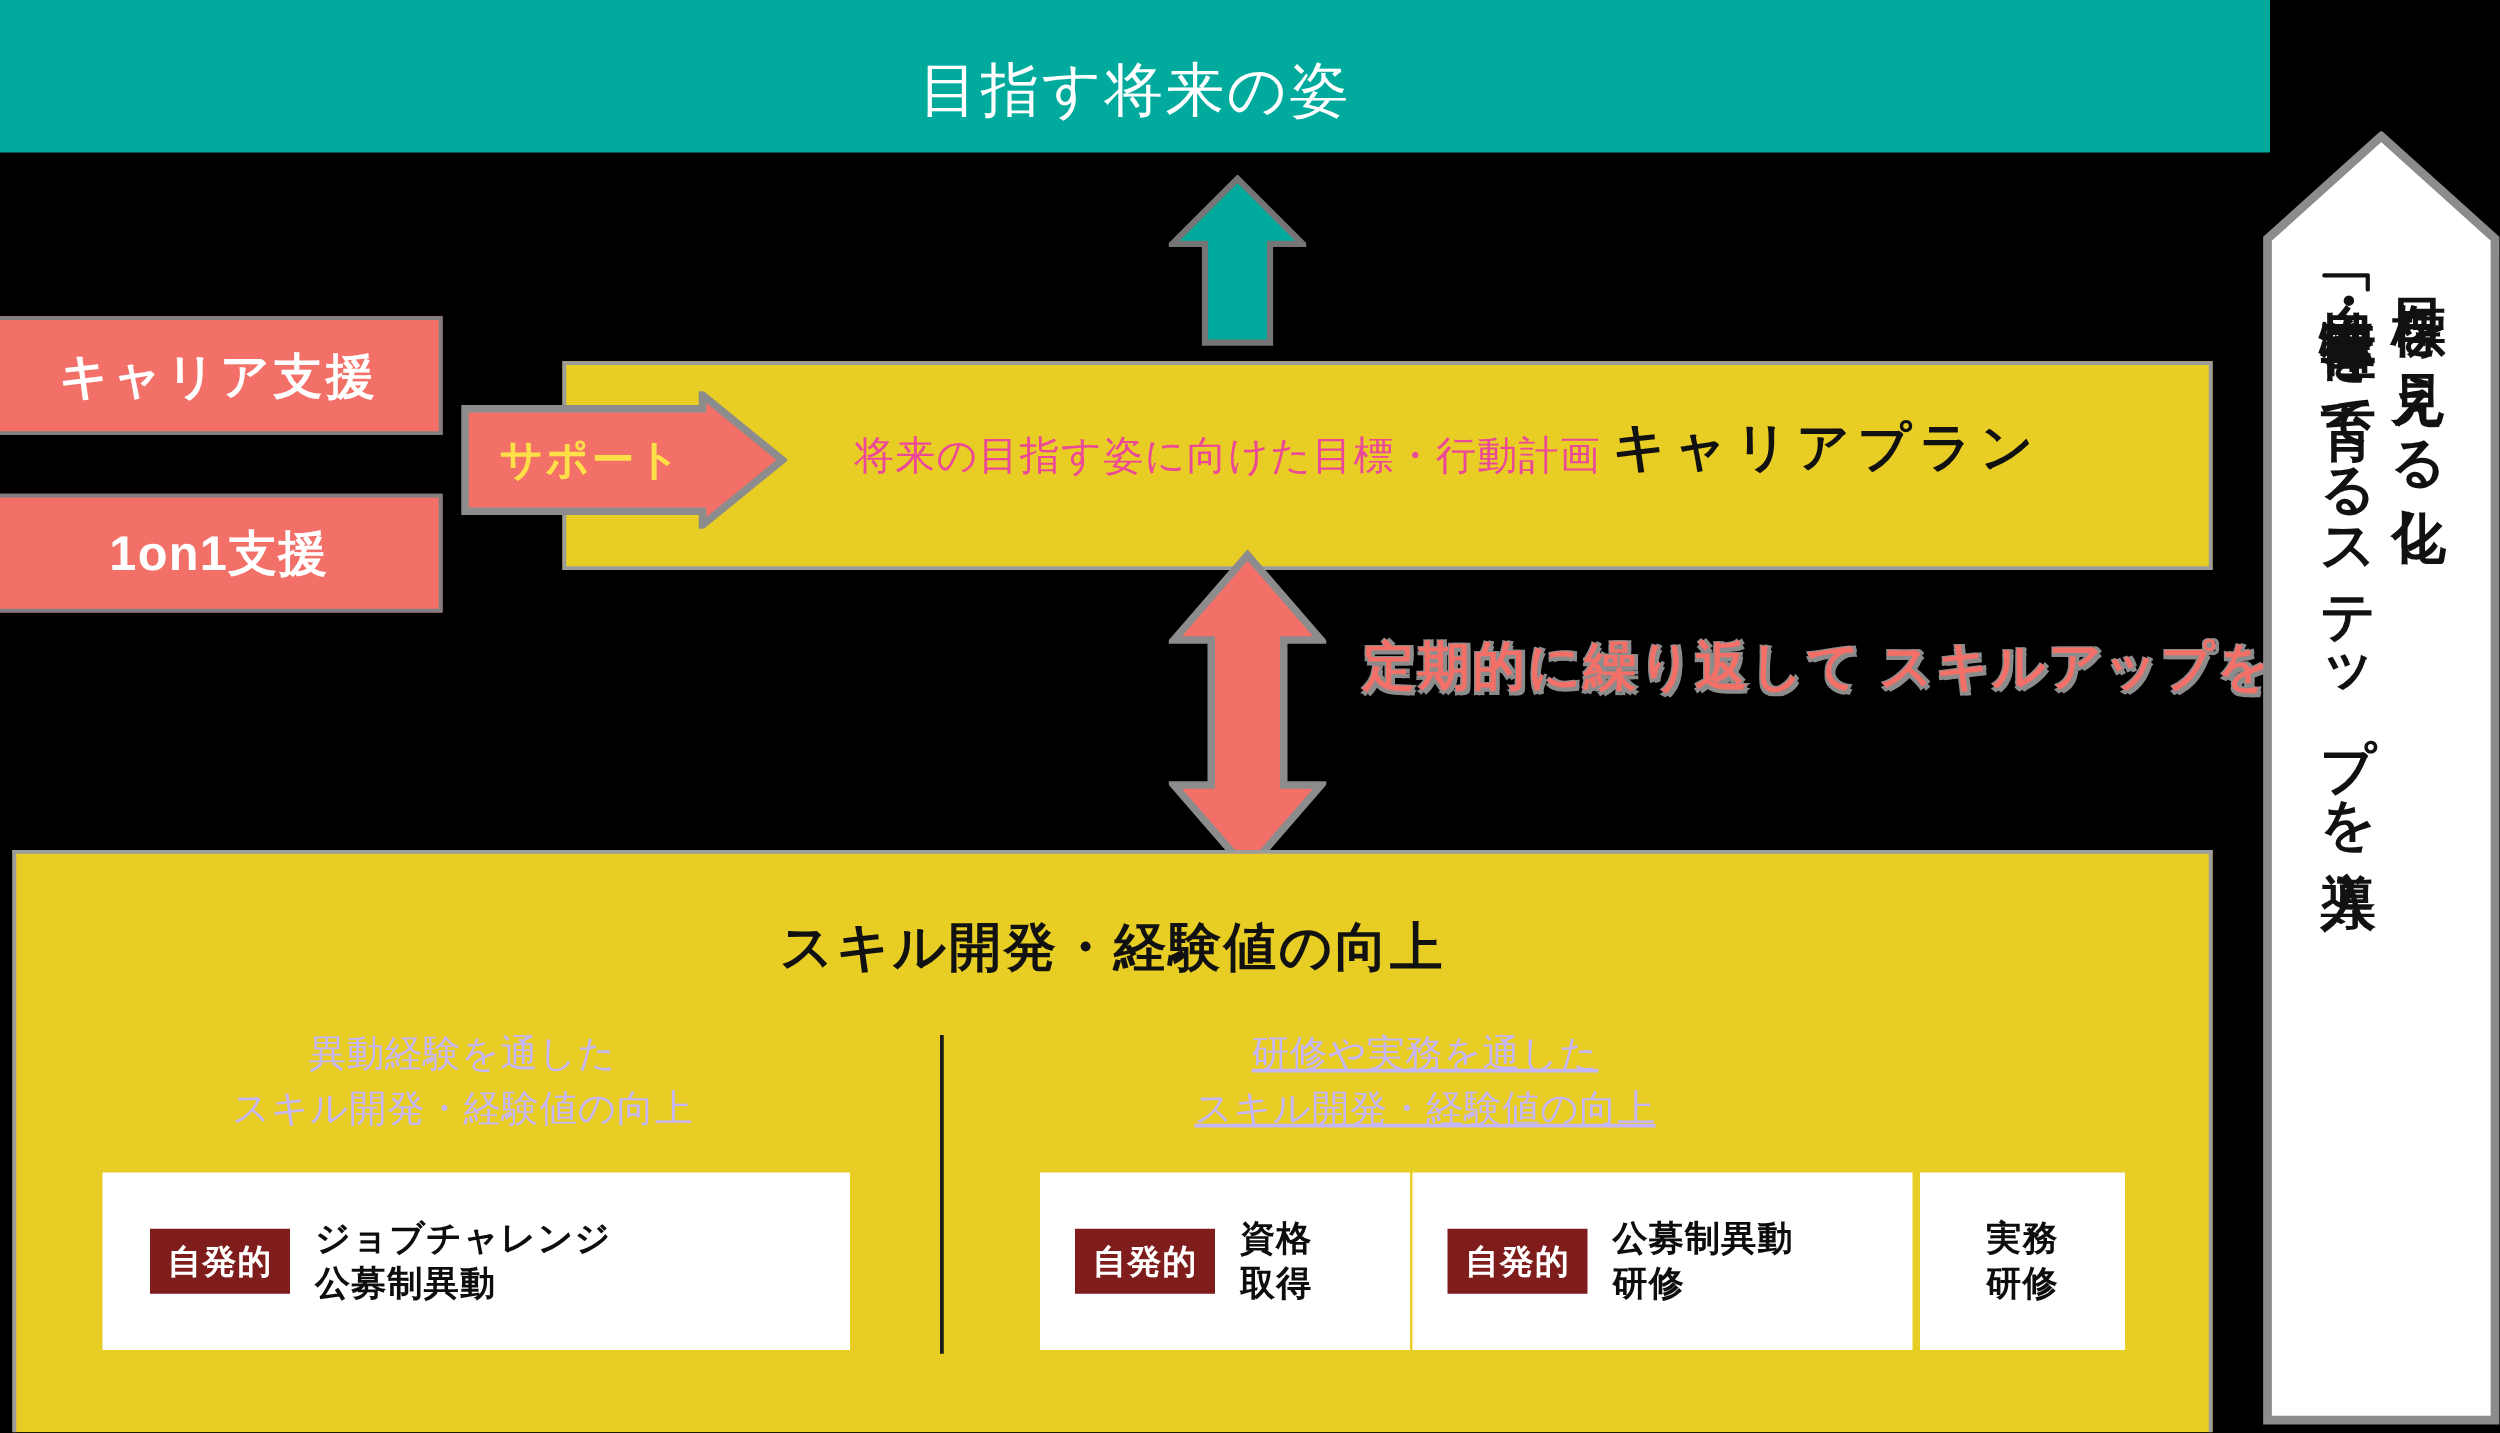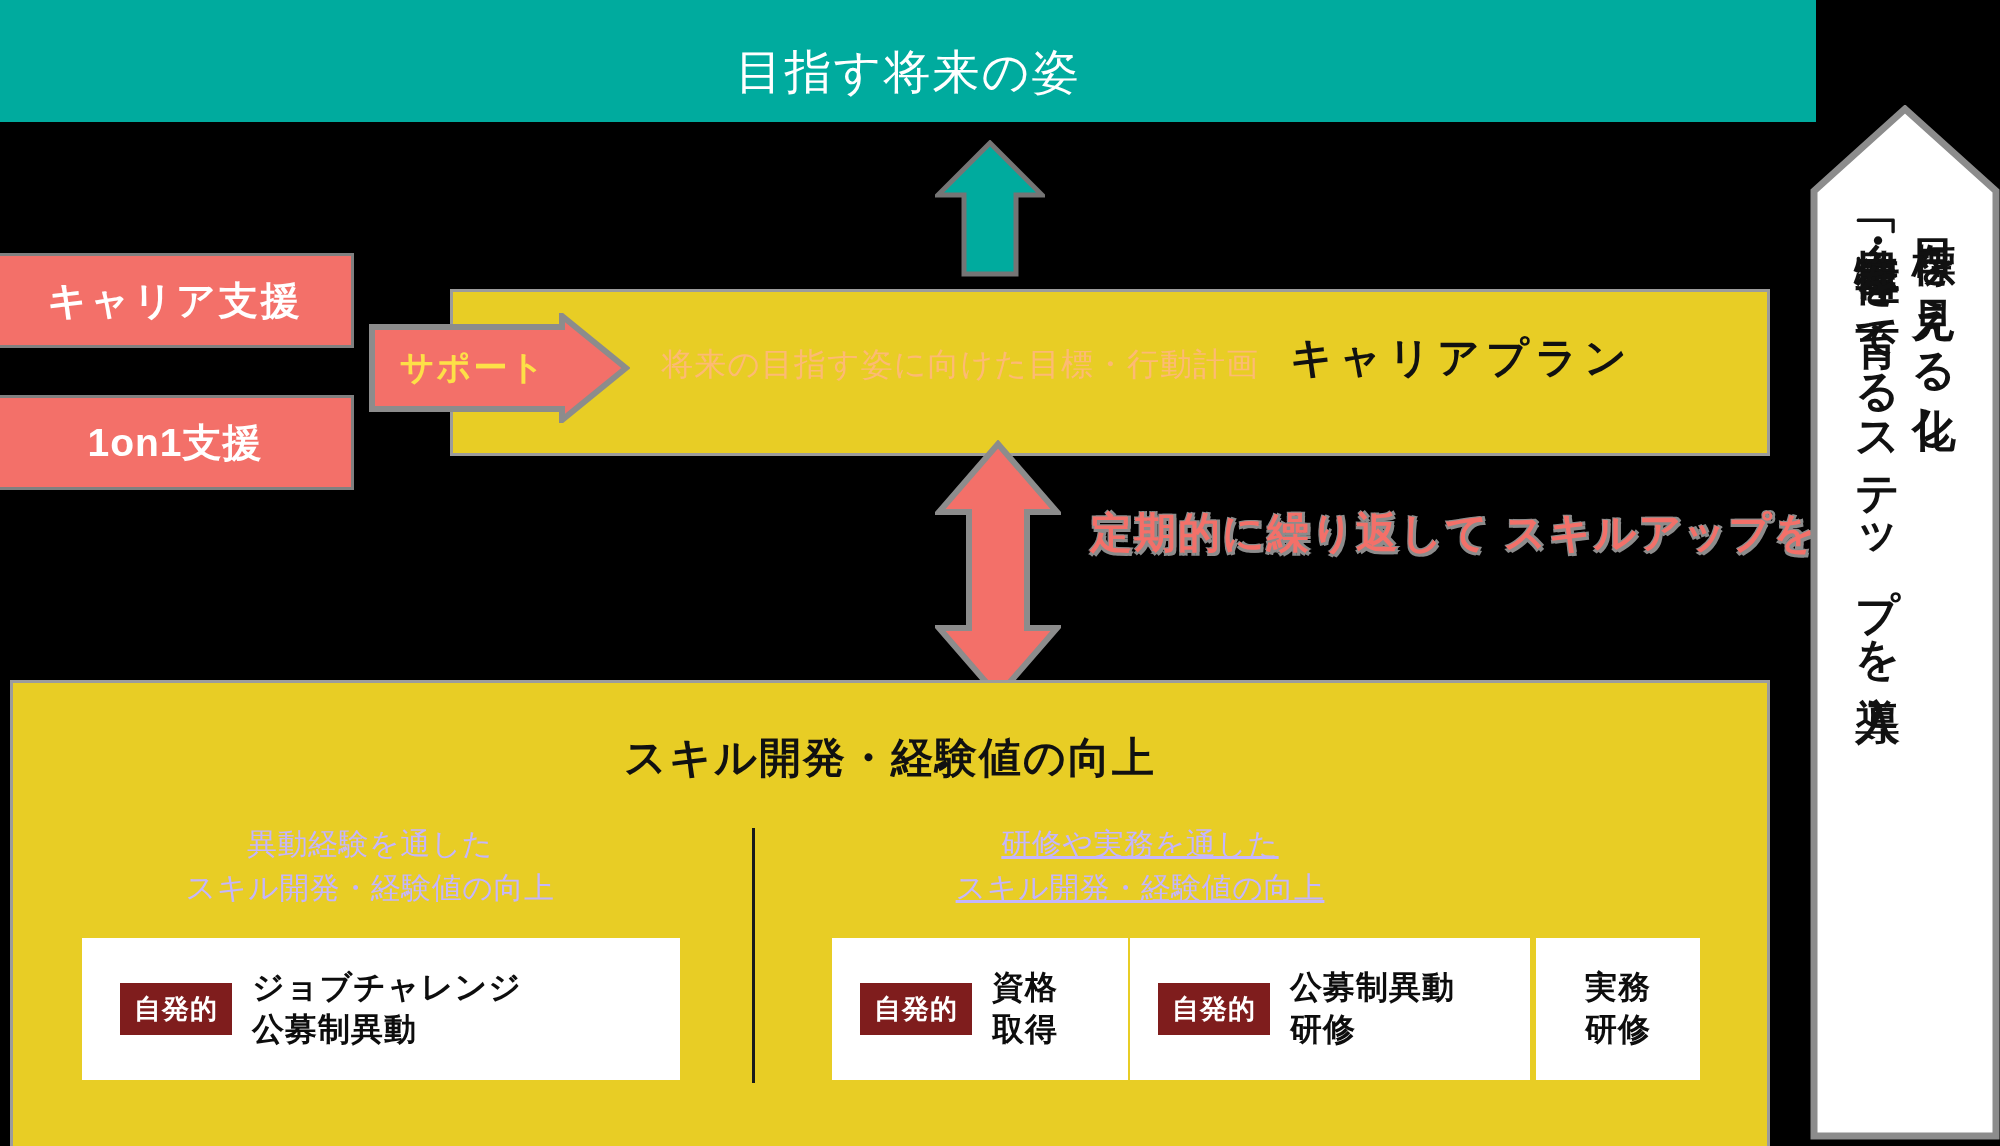--- a/index.html
+++ b/index.html
@@ -110,25 +110,25 @@
     left: 450px;
     top: 289px;
     width: 1320px;
     height: 167px;
     background: #e8cd25;
     border: 3px solid #9c9c9c;
     box-sizing: border-box;
   }
   .career-desc {
     position: absolute;
-    left: 630px;
+    left: 652px;
     top: 343px;
     width: 660px;
     text-align: center;
-    color: #fdba74;
+    color: #ec4899;
     font-size: 32px;
     letter-spacing: 1px;
   }
   .career-title {
     position: absolute;
     left: 1290px;
     top: 330px;
     width: 400px;
     color: #111111;
     font-size: 42px;
@@ -221,21 +221,21 @@
     font-size: 27px;
     font-weight: bold;
     padding: 8px 14px;
     letter-spacing: 1px;
     white-space: nowrap;
     flex: 0 0 auto;
     text-align: right;
   }
   .card-text {
     color: #0d0d0d;
-    font-size: 32px;
+    font-size: 28px;
     font-weight: bold;
     line-height: 1.3;
     letter-spacing: 1px;
     margin-left: 20px;
     white-space: pre-line;
   }
   .card-4 .card-text { margin-left: 0; text-align: center; }
 
   
   .vert-arrow {

